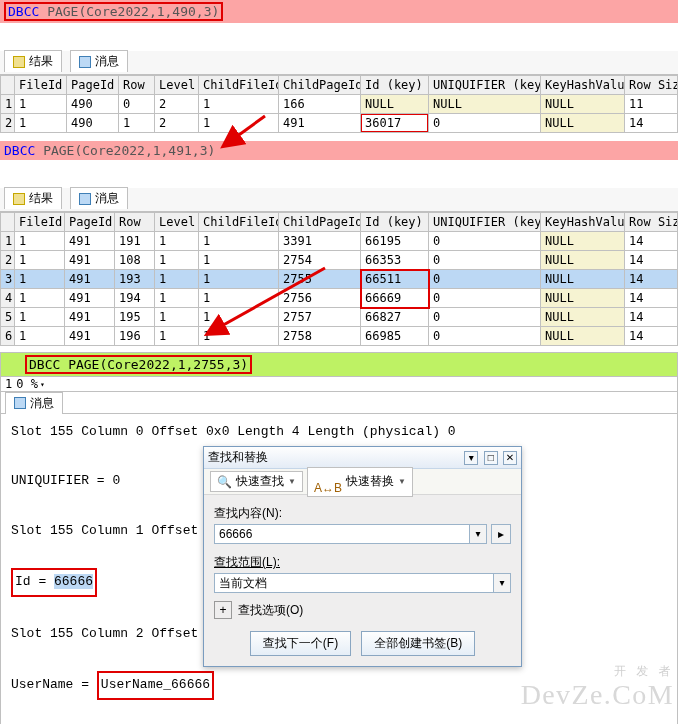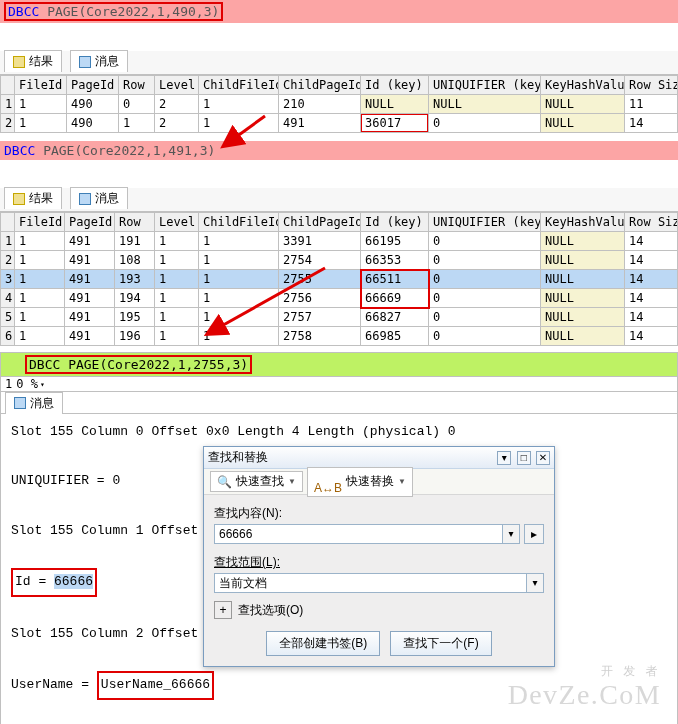--- a/index.html
+++ b/index.html
@@ -26,42 +26,42 @@
   .arrow-line { stroke: #e00000; stroke-width: 3; fill: none; }
   .arrow-head { fill: #e00000; }
 
   .mono-area { font-family: Consolas, "Courier New", monospace; font-size: 13px; padding: 6px 10px; line-height: 1.9; white-space: pre; }
   .mono-area span.hilite { background: #bcd8f4; }
 
   .msg-tabrow { display:flex; align-items:center; border-bottom:1px solid #c0c0c0; height:22px; padding:0 4px; }
   .msg-tabrow .tab { border:1px solid #c0c0c0; border-bottom:none; padding:2px 8px; display:flex; gap:4px; align-items:center; background:#fff;}
   .msg-tabrow .icon-blue { width:12px; height:12px; border:1px solid #3f7fb6; background:#bcd9f5; }
 
-  .dialog { position:absolute; left:203px; top:446px; width:352px; border:1px solid #7a9cbf; background:#efeeee; box-shadow:0 2px 6px rgba(0,0,0,.25); font-family:"Microsoft YaHei",Arial; font-size:12px; }
+  .dialog { position:absolute; left:203px; top:446px; width:319px; border:1px solid #7a9cbf; background:#efeeee; box-shadow:0 2px 6px rgba(0,0,0,.25); font-family:"Microsoft YaHei",Arial; font-size:12px; }
   .dlg-title { background:linear-gradient(#fefefe,#e4ecf6); height:22px; display:flex; align-items:center; justify-content:space-between; padding:0 4px; border-bottom:1px solid #c5d6e8; }
   .dlg-title .ctrls span { display:inline-block; width:14px; height:14px; border:1px solid #8aa6c1; margin-left:2px; text-align:center; line-height:12px; font-size:10px; background:#f3f7fb; }
   .dlg-tool { height:26px; display:flex; align-items:center; gap:4px; padding:0 6px; border-bottom:1px solid #d7d7d7; background:#f7f7f3; }
   .dlg-tool .btn { display:flex; align-items:center; gap:4px; border:1px solid #c0c0c0; padding:1px 6px; background:#fff; }
   .dlg-tool .btn .tri { font-size:8px; color:#555; }
   .dlg-body { padding:6px 10px 10px; }
   .dlg-body label { display:block; margin-top:4px; }
   .combo-row { display:flex; gap:4px; margin-top:2px; }
   .combo { flex:1; display:flex; border:1px solid #9bb3c9; background:#fff; height:20px; }
   .combo input { border:none; width:100%; padding:0 4px; font:inherit; outline:none; }
   .combo .cbtn { width:18px; border-left:1px solid #9bb3c9; background:#f3f3f3; text-align:center; font-size:10px; line-height:18px; }
   .sq-btn { width:20px; height:20px; border:1px solid #9bb3c9; background:#f3f3f3; text-align:center; line-height:18px; }
   .plus-btn { width:18px; height:18px; border:1px solid #999; text-align:center; line-height:16px; margin-right:6px; }
   .opts-row { display:flex; align-items:center; margin-top:8px; }
   .dlg-buttons { display:flex; gap:10px; justify-content:center; margin-top:12px; }
   .dlg-buttons button { padding:3px 12px; border:1px solid #8aa6c1; background:linear-gradient(#fefefe,#e5eef7); font:inherit; }
 
   .zoom-bar { font-family:Consolas,monospace; font-size:12px; padding:0 4px; display:flex; align-items:center; gap:2px; }
   .zoom-tri { font-size:8px; }
 
-  .watermark { position:absolute; right:17px; bottom:12px; color:#d0d0d0; font-family:"Microsoft YaHei"; letter-spacing:0.3em; text-align:right; line-height:1.2; pointer-events:none; }
+  .watermark { position:absolute; right:4px; bottom:12px; color:#d0d0d0; font-family:"Microsoft YaHei"; letter-spacing:0.3em; text-align:right; line-height:1.2; pointer-events:none; }
   .watermark .big { font-size:28px; letter-spacing:0.05em; color:#d8d8d8;}
 </style>
 </head>
 <body>
 
 <div class="code-bar" style="position:relative;">
   <span class="red-box">
     <span class="kw">DBCC</span><span class="p"> PAGE(Core2022,1,490,3)</span>
   </span>
 </div>
@@ -108,21 +108,21 @@
   </tr>
     </thead>
   <tbody id="tb1">
       <tr>
         <td class="rowhead">1</td>
         <td>1</td>
         <td>490</td>
         <td>0</td>
         <td>2</td>
         <td>1</td>
-        <td>210</td>
+        <td>166</td>
         <td class="yellow-cell ">NULL</td>
         <td class="yellow-cell">NULL</td>
         <td class="yellow-cell">NULL</td>
         <td>11</td>
       </tr>
       <tr>
         <td class="rowhead">2</td>
         <td>1</td>
         <td>490</td>
         <td>1</td>
@@ -335,22 +335,22 @@
       <div class="combo">
           <input value="当前文档" style="">
           <div class="cbtn">▾</div>
         </div>
     </div>
     <div class="opts-row">
       <div class="plus-btn">+</div>
       <span>查找选项(O)</span>
     </div>
     <div class="dlg-buttons">
+      <button>查找下一个(F)</button>
       <button>全部创建书签(B)</button>
-      <button>查找下一个(F)</button>
     </div>
   </div>
 </div>
 
 <div class="redblock" id="idkey-block" style="left: 359.5px; top: 268.5px; width: 70px; height: 40px;"></div>
 
 <svg class="arrow" style="left:0;top:0;width:678px;height:724px;">
   <defs>
     <marker id="ah" markerWidth="8" markerHeight="8" refX="6" refY="4" orient="auto">
         <path d="M0,0 L8,4 L0,8 Z" class="arrow-head"></path>

